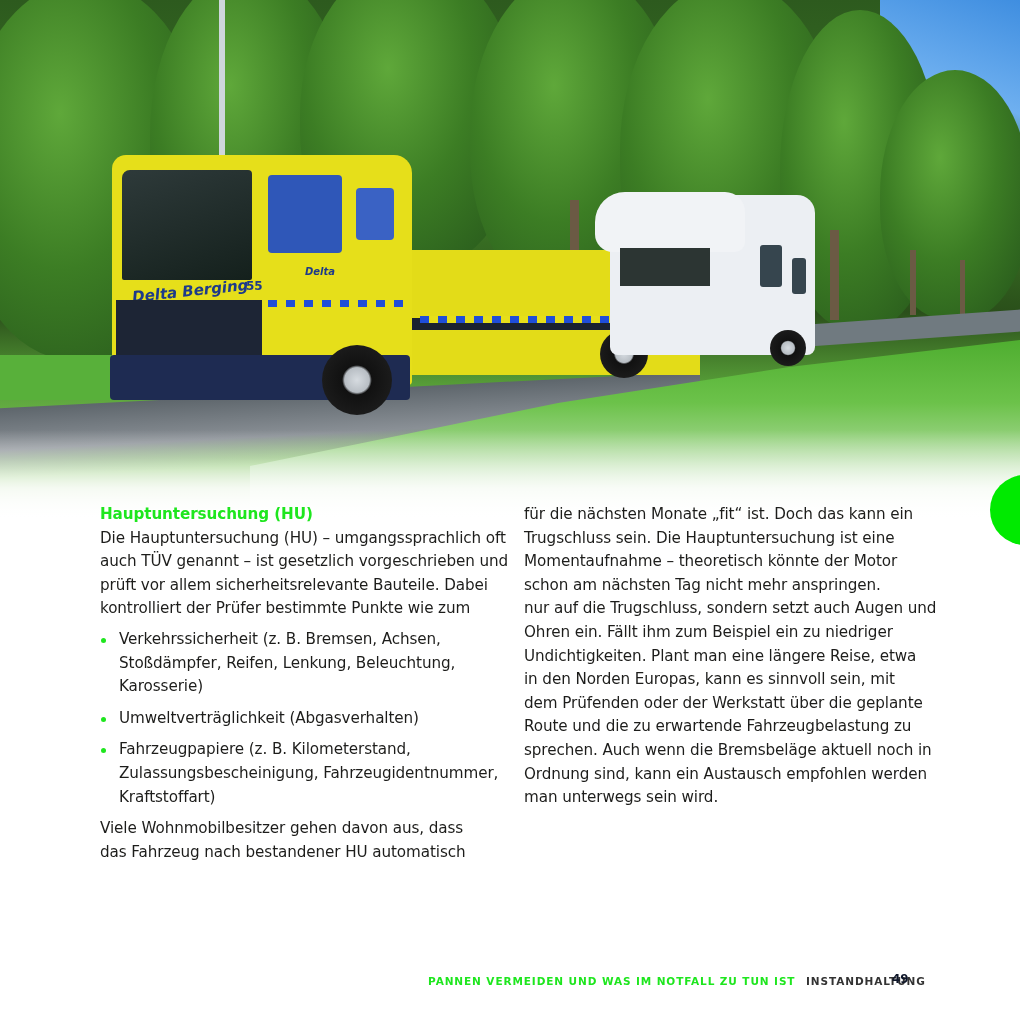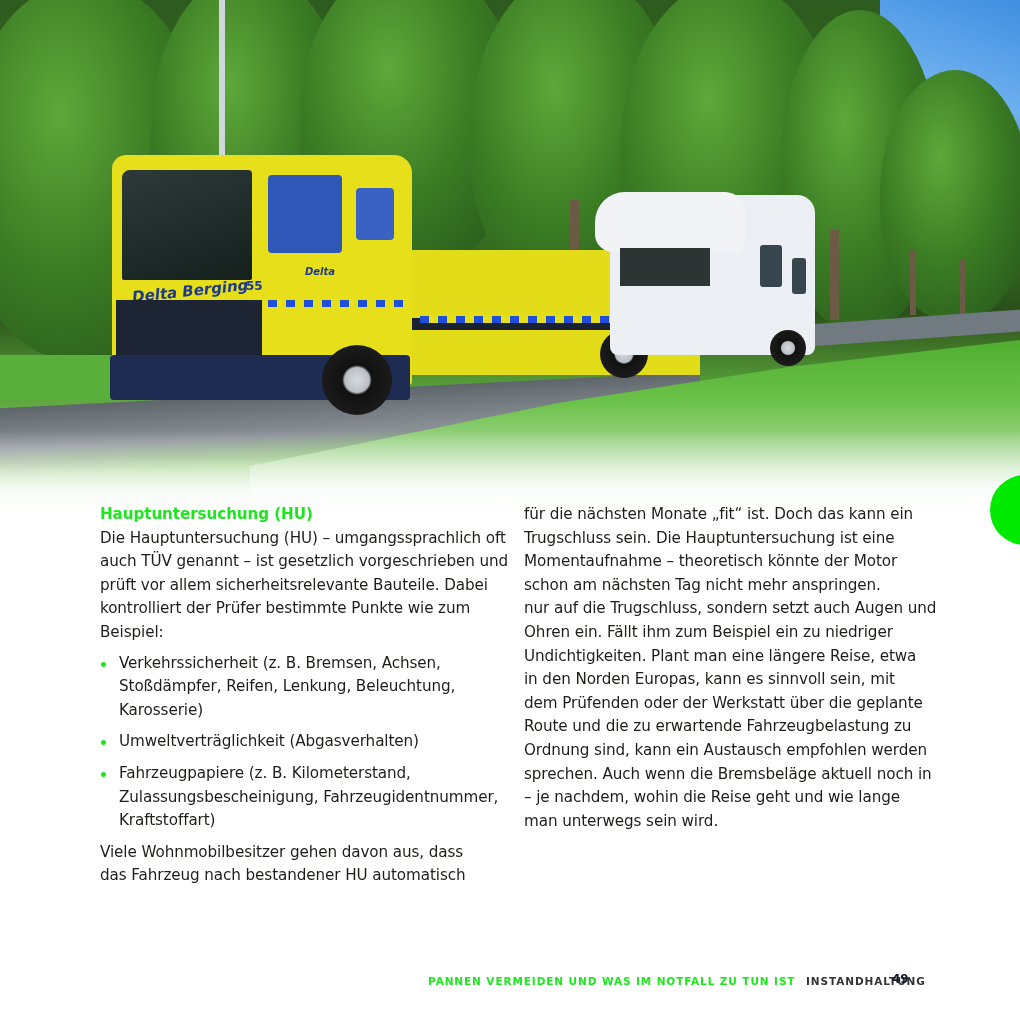--- a/index.html
+++ b/index.html
@@ -125,21 +125,20 @@
 </div>
 
 <div class="green-tab"></div>
 
 <div class="col col-left">
   <span class="heading">Hauptuntersuchung (HU)</span>
   <span class="line">Die Hauptuntersuchung (HU) – umgangssprachlich oft</span>
   <span class="line">auch TÜV genannt – ist gesetzlich vorgeschrieben und</span>
   <span class="line">prüft vor allem sicherheitsrelevante Bauteile. Dabei</span>
   <span class="line">kontrolliert der Prüfer bestimmte Punkte wie zum</span>
-  <span class="line">Beispiel:</span>
 
   <ul class="bullets">
     <li>
       <span class="dot"></span>
       <span class="line">Verkehrssicherheit (z. B. Bremsen, Achsen,</span>
       <span class="line">Stoßdämpfer, Reifen, Lenkung, Beleuchtung,</span>
       <span class="line">Karosserie)</span>
     </li>
     <li>
       <span class="dot"></span>
@@ -163,23 +162,22 @@
   <span class="line">für die nächsten Monate „fit“ ist. Doch das kann ein</span>
   <span class="line">Trugschluss sein. Die Hauptuntersuchung ist eine</span>
   <span class="line">Momentaufnahme – theoretisch könnte der Motor</span>
   <span class="line">schon am nächsten Tag nicht mehr anspringen.</span>
   <span class="line">nur auf die Trugschluss, sondern setzt auch Augen und</span>
   <span class="line">Ohren ein. Fällt ihm zum Beispiel ein zu niedriger</span>
   <span class="line">Undichtigkeiten. Plant man eine längere Reise, etwa</span>
   <span class="line">in den Norden Europas, kann es sinnvoll sein, mit</span>
   <span class="line">dem Prüfenden oder der Werkstatt über die geplante</span>
   <span class="line">Route und die zu erwartende Fahrzeugbelastung zu</span>
+  <span class="line">sprechen. Auch wenn die Bremsbeläge aktuell noch in</span>
   <span class="line">Ordnung sind, kann ein Austausch empfohlen werden</span>
-  <span class="line">sprechen. Auch wenn die Bremsbeläge aktuell noch in</span>
-  <span class="line">– je nachdem, wohin die Reise geht und wie lange</span>
   <span class="line">man unterwegs sein wird.</span>
 </div>
 
 <div class="footer">
   <span class="chapter">PANNEN VERMEIDEN UND WAS IM NOTFALL ZU TUN IST</span>
   <span class="section">INSTANDHALTUNG</span>
   <span class="pageno">49</span>
 </div>
 
 </body></html>

